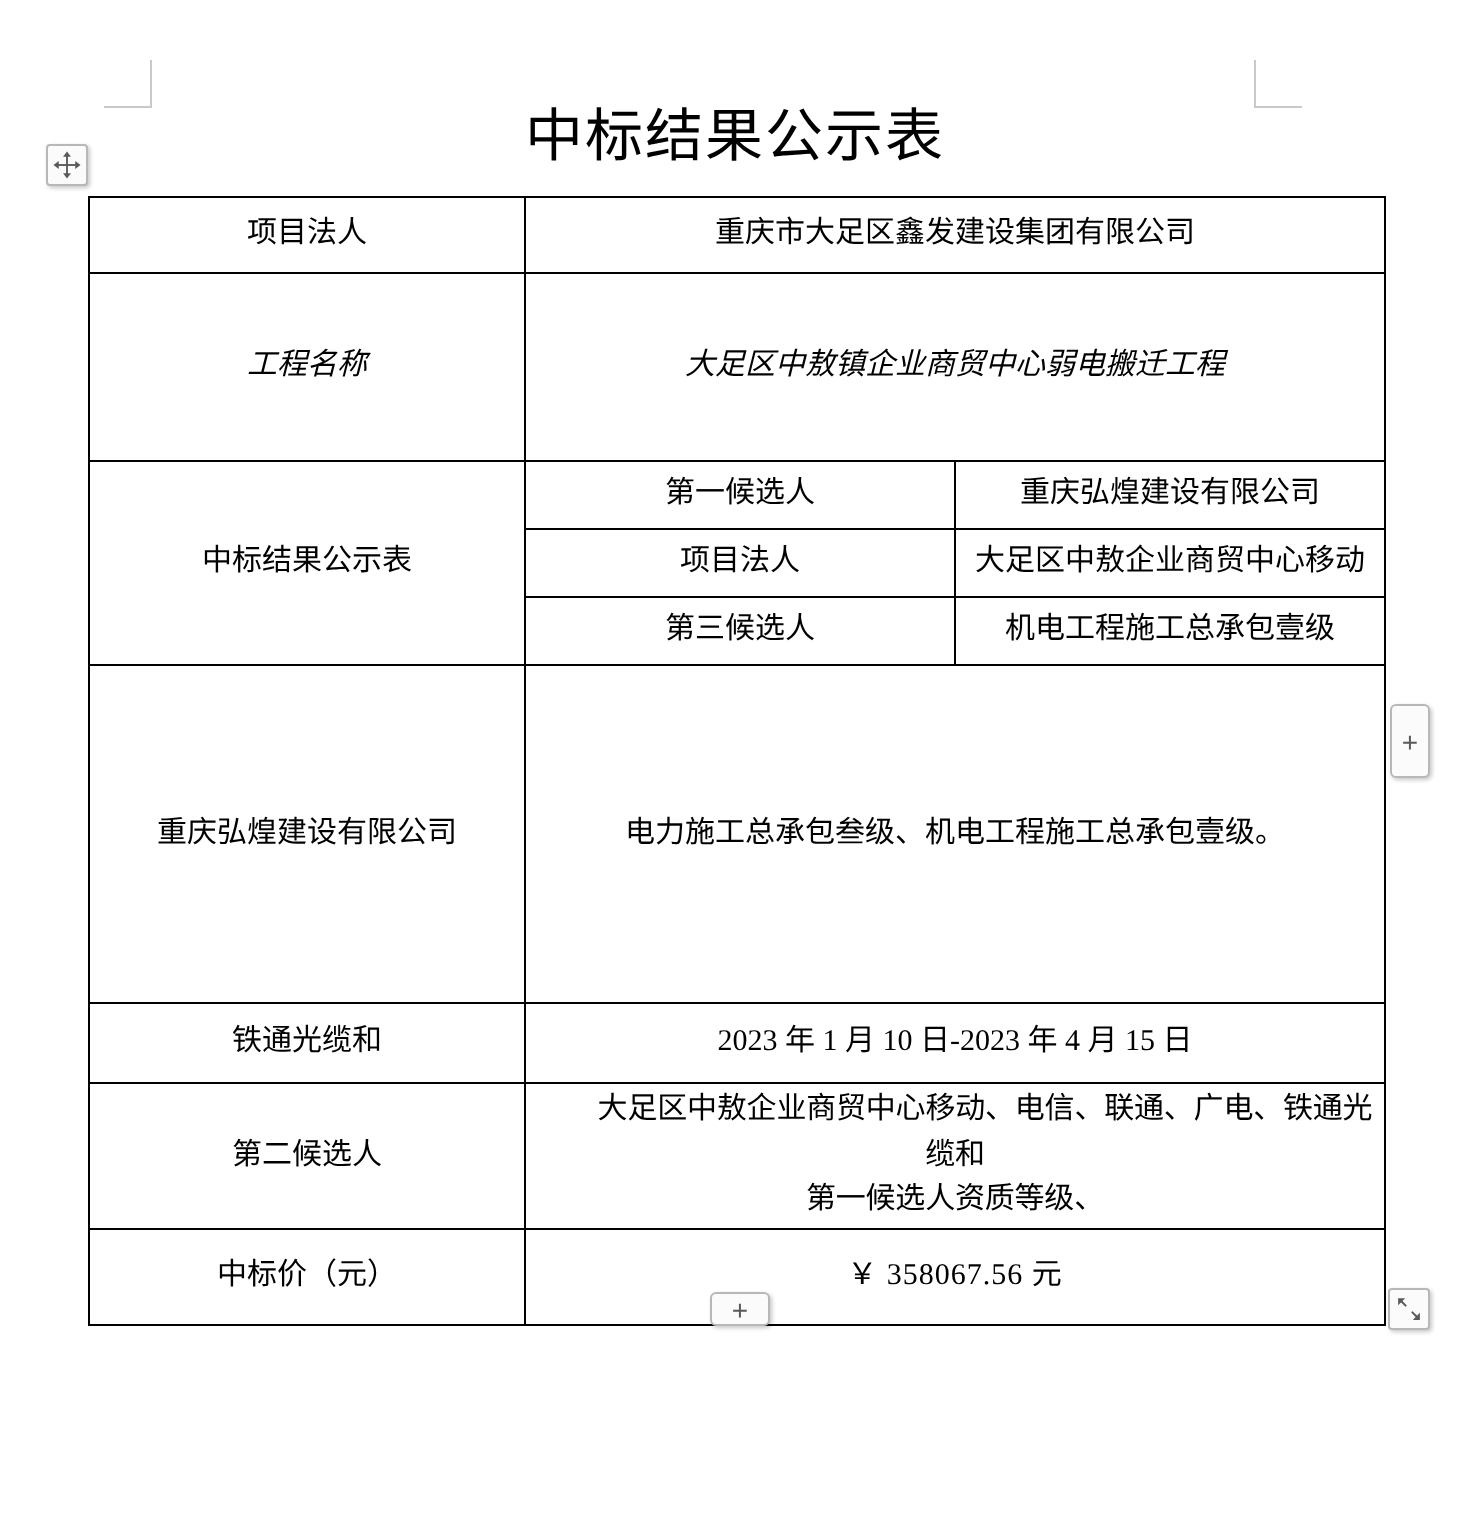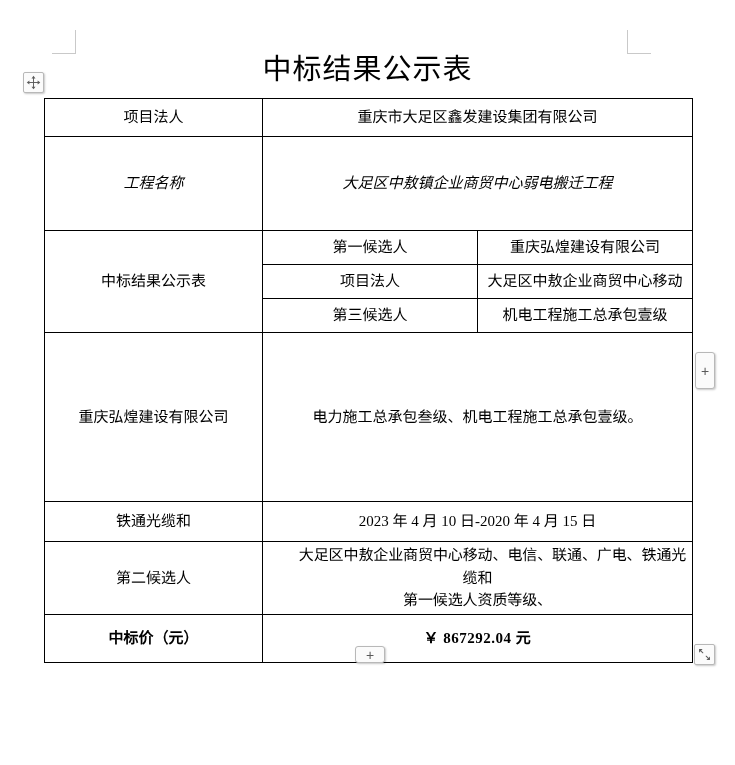--- a/index.html
+++ b/index.html
@@ -83,21 +83,21 @@
   }
   .col-label { width: 209px; }
   .col-sub   { width: 151px; }
 
   .r-legal      { height: 38px; }
   .r-project    { height: 94px; font-style: italic; }
   .r-cand       { height: 34px; }
   .r-qual       { height: 169px; }
   .r-time       { height: 40px; }
   .r-scope      { height: 52px; }
-  .r-price      { height: 48px; font-weight: bold; }
+  .r-price      { height: 48px; }
 
   td.cell-scope {
     text-align: left;
     padding-left: 4px;
     padding-right: 0px;
     line-height: 1.55;
     letter-spacing: -0.1px;
   }
   .scope-line-1 { display: block; text-indent: 2em; }
   .scope-line-2 { display: block; }
@@ -192,34 +192,34 @@
         <td>机电工程施工总承包壹级</td>
       </tr>
 
       <tr class="r-qual">
         <td class="col-label">重庆弘煌建设有限公司</td>
         <td colspan="2">电力施工总承包叁级、机电工程施工总承包壹级。</td>
       </tr>
 
       <tr class="r-time">
         <td class="col-label">铁通光缆和</td>
-        <td colspan="2">2023 年 4 月 10 日-2020 年 4 月 15 日</td>
+        <td colspan="2">2023 年 1 月 10 日-2023 年 4 月 15 日</td>
       </tr>
 
       <tr class="r-scope">
         <td class="col-label">第二候选人</td>
         <td colspan="2" class="cell-scope">
           <span class="scope-line-1">大足区中敖企业商贸中心移动、电信、联通、广电、铁通光缆和</span>
           <span class="scope-line-2">第一候选人资质等级、</span>
         </td>
       </tr>
 
       <tr class="r-price">
         <td class="col-label">中标价（元）</td>
-        <td colspan="2" class="price-text">￥  867292.04 元</td>
+        <td colspan="2" class="price-text">￥  358067.56 元</td>
       </tr>
 
     </tbody>
   </table>
 
   <div id="move-handle" class="chrome-btn">
     <svg class="chrome-icon" width="15" height="15" viewBox="0 0 16 16">
       <g stroke="#5a5a5a" stroke-width="1" fill="#5a5a5a">
         <line x1="8" y1="2.5" x2="8" y2="13.5" stroke-linecap="butt"></line>
         <line x1="2.5" y1="8" x2="13.5" y2="8" stroke-linecap="butt"></line>

